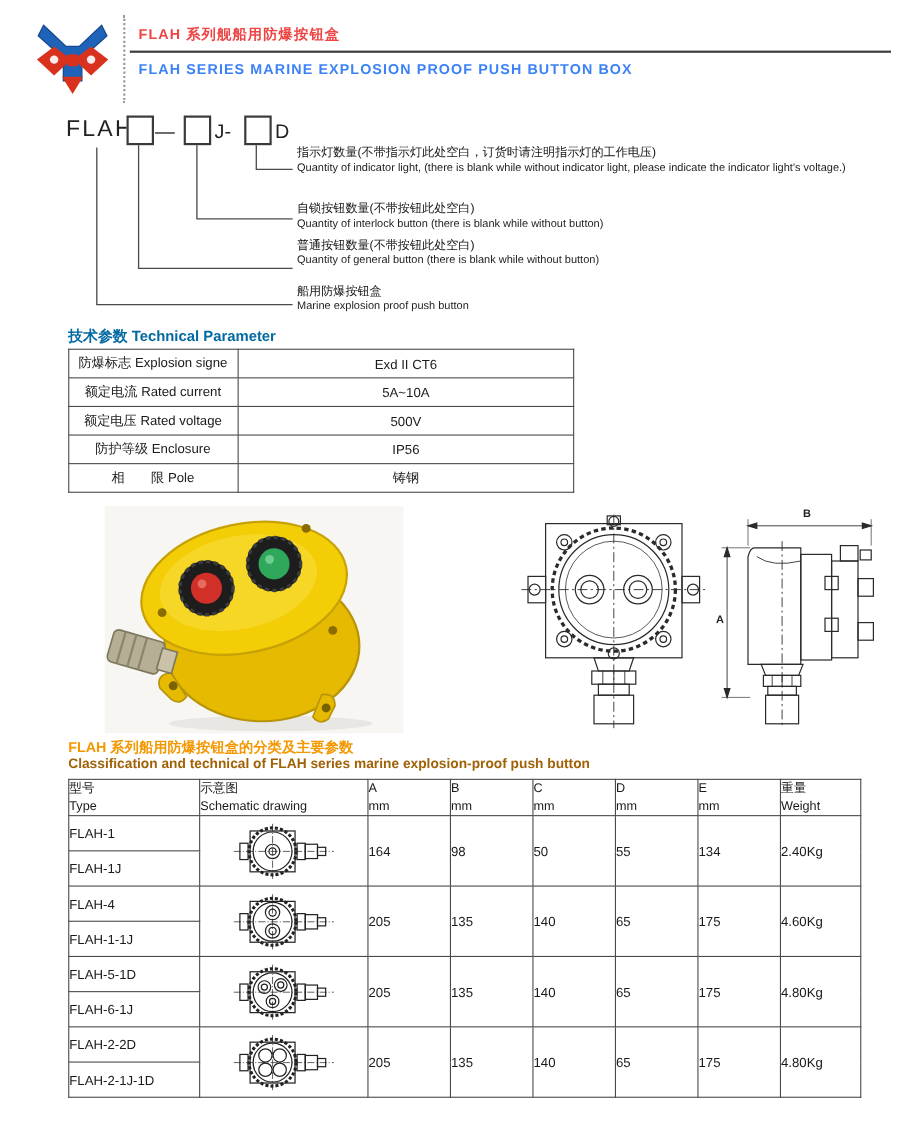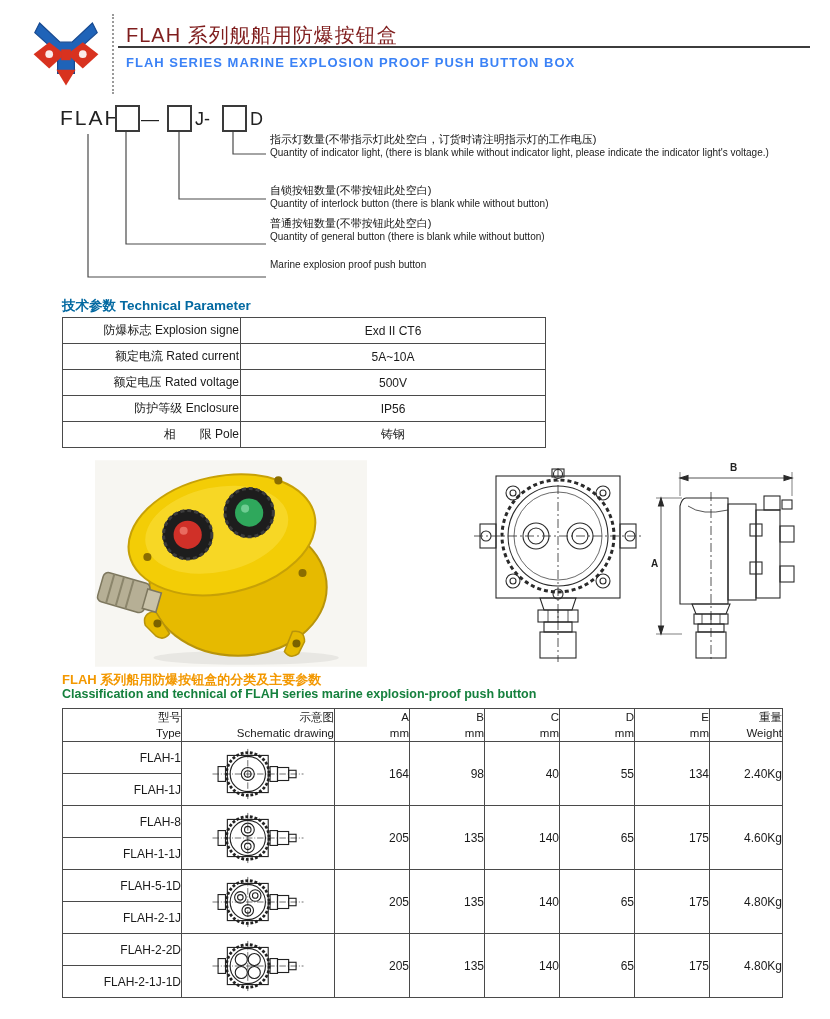--- a/index.html
+++ b/index.html
@@ -6,53 +6,53 @@
   body{
     width:830px;height:1019px;background:#ffffff;
     font-family:"Liberation Sans","DejaVu Sans",sans-serif;color:#1a1a1a;
     position:relative;overflow:hidden;
   }
   .abs{position:absolute;}
 
   
   .logo{left:30px;top:16px;width:72px;height:74px;}
   .hdr-divider{left:112px;top:14px;height:80px;border-left:2px dotted #9a9a9a;}
-  .title-cn{left:126px;top:22px;font-size:20px;font-weight:normal;letter-spacing:1px;color:#7f1d1d;}
+  .title-cn{left:126px;top:22px;font-size:13px;font-weight:bold;letter-spacing:1px;color:#ef4444;}
   .title-rule{left:118px;top:46px;width:692px;border-top:2px solid #3c3c3c;}
   .title-en{left:126px;top:55px;font-size:13px;font-weight:bold;letter-spacing:1px;color:#3b82f6;}
 
   
   .mc{left:0;top:100px;width:830px;height:195px;}
   .mc-prefix{left:60px;top:6px;font-size:21px;letter-spacing:2px;color:#222;}
   .mc-box{width:21px;height:23px;border:2px solid #3a3a3a;top:5px;background:#fff;}
   .mc-sep{left:141px;top:9px;font-size:18px;color:#222;}
   .mc-j{left:195px;top:9px;font-size:18px;color:#222;}
   .mc-d{left:250px;top:9px;font-size:18px;color:#222;}
   .mc-ann{left:270px;width:545px;}
   .mc-ann .cn{font-size:11px;color:#141414;line-height:14px;}
   .mc-ann .en{font-size:10px;color:#222;line-height:13px;}
 
   
   .tp-heading{left:62px;top:297px;font-size:13.5px;font-weight:bold;color:#0369a1;}
   .tp-table{left:62px;top:317px;border-collapse:collapse;}
   .tp-table td{border:1px solid #4a4a4a;font-size:12px;height:23px;}
-  .tp-label{width:152px;text-align:right;padding-left:24px;}
+  .tp-label{width:152px;text-align:center;padding-left:0;}
   .tp-value{width:302px;text-align:center;margin-left:24px;}
 
   
   .photo-wrap{left:95px;top:460px;width:272px;height:207px;}
   .front-view{left:468px;top:466px;}
   .side-view{left:652px;top:466px;}
   .dim-label{font-size:10px;font-weight:bold;color:#222;}
 
   
   .cl-heading-cn{left:62px;top:671px;font-size:13px;font-weight:bold;color:#f39800;}
-  .cl-heading-en{left:62px;top:687px;font-size:12.5px;font-weight:bold;color:#15803d;}
+  .cl-heading-en{left:62px;top:687px;font-size:12.5px;font-weight:bold;color:#a16207;}
   .cl-table{left:62px;top:708px;border-collapse:collapse;table-layout:fixed;}
-  .cl-table td{border:1px solid #4a4a4a;font-size:12px;text-align:right;padding:0;}
+  .cl-table td{border:1px solid #4a4a4a;font-size:12px;text-align:left;padding:0;}
   .cl-table .hdr td{height:19px;font-size:11.5px;}
   .cl-table .hdr .two-line{line-height:16px;}
   .col-type{width:118px;} .col-schem{width:152px;}
   .col-a,.col-b,.col-c,.col-d,.col-e{width:74px;} .col-w{width:72px;}
   .cl-table .type-cell{height:31px;}
   svg{display:block;}
 </style>
 </head>
 <body>
 
@@ -95,20 +95,21 @@
   </div>
   <div class="abs mc-ann" style="top:32px">
     <div class="cn">指示灯数量(不带指示灯此处空白，订货时请注明指示灯的工作电压)</div>
     <div class="en">Quantity of indicator light, (there is blank while without indicator light, please indicate the indicator light's voltage.)</div>
   </div>
   <div class="abs mc-ann" style="top:116px">
     <div class="cn">普通按钮数量(不带按钮此处空白)</div>
     <div class="en">Quantity of general button (there is blank while without button)</div>
   </div>
   <div class="abs mc-ann" style="top:158px">
+    <div class="cn">船用防爆按钮盒</div>
     <div class="en">Marine explosion proof push button</div>
   </div>
 </div>
 
 <div class="abs tp-heading">技术参数 Technical Parameter</div>
 <table class="abs tp-table">
   <tbody>
     <tr>
       <td class="tp-label">防爆标志 Explosion signe</td>
       <td class="tp-value">Exd II CT6</td>
@@ -301,31 +302,31 @@
             <rect x="68" y="20" width="8" height="16"></rect>
             <rect x="76" y="21" width="12" height="14"></rect>
             <rect x="88" y="24" width="8" height="8"></rect>
             <circle cx="44" cy="28" r="7"></circle>
               <circle cx="44" cy="28" r="3.5"></circle>
           </g>
         </svg>
       </td>
       <td rowspan="2">164</td>
       <td rowspan="2">98</td>
-      <td rowspan="2">40</td>
+      <td rowspan="2">50</td>
       <td rowspan="2">55</td>
       <td rowspan="2">134</td>
       <td rowspan="2">2.40Kg</td>
     </tr>
     <tr>
       <td class="type-cell">FLAH-1J</td>
     </tr>
 
     <tr>
-      <td class="type-cell">FLAH-8</td>
+      <td class="type-cell">FLAH-4</td>
       <td rowspan="2">
         <svg viewBox="0 0 110 56" width="110" height="52" style="margin:0 auto">
           <g stroke="#222" stroke-width="1.2" fill="none">
             <line x1="44" y1="1" x2="44" y2="55" stroke-dasharray="7 2 1 2" stroke-width="0.7"></line>
             <line x1="6" y1="28" x2="104" y2="28" stroke-dasharray="7 2 1 2" stroke-width="0.7"></line>
             <rect x="22" y="8" width="44" height="40"></rect>
             <circle cx="44" cy="28" r="23" stroke-width="3" stroke-dasharray="3 2"></circle>
             <circle cx="44" cy="28" r="19"></circle>
             <rect x="12" y="20" width="8" height="16"></rect>
             <rect x="68" y="20" width="8" height="16"></rect>
@@ -373,21 +374,21 @@
         </svg>
       </td>
       <td rowspan="2">205</td>
       <td rowspan="2">135</td>
       <td rowspan="2">140</td>
       <td rowspan="2">65</td>
       <td rowspan="2">175</td>
       <td rowspan="2">4.80Kg</td>
     </tr>
     <tr>
-      <td class="type-cell">FLAH-2-1J</td>
+      <td class="type-cell">FLAH-6-1J</td>
     </tr>
 
     <tr>
       <td class="type-cell">FLAH-2-2D</td>
       <td rowspan="2">
         <svg viewBox="0 0 110 56" width="110" height="52" style="margin:0 auto">
           <g stroke="#222" stroke-width="1.2" fill="none">
             <line x1="44" y1="1" x2="44" y2="55" stroke-dasharray="7 2 1 2" stroke-width="0.7"></line>
             <line x1="6" y1="28" x2="104" y2="28" stroke-dasharray="7 2 1 2" stroke-width="0.7"></line>
             <rect x="22" y="8" width="44" height="40"></rect>

